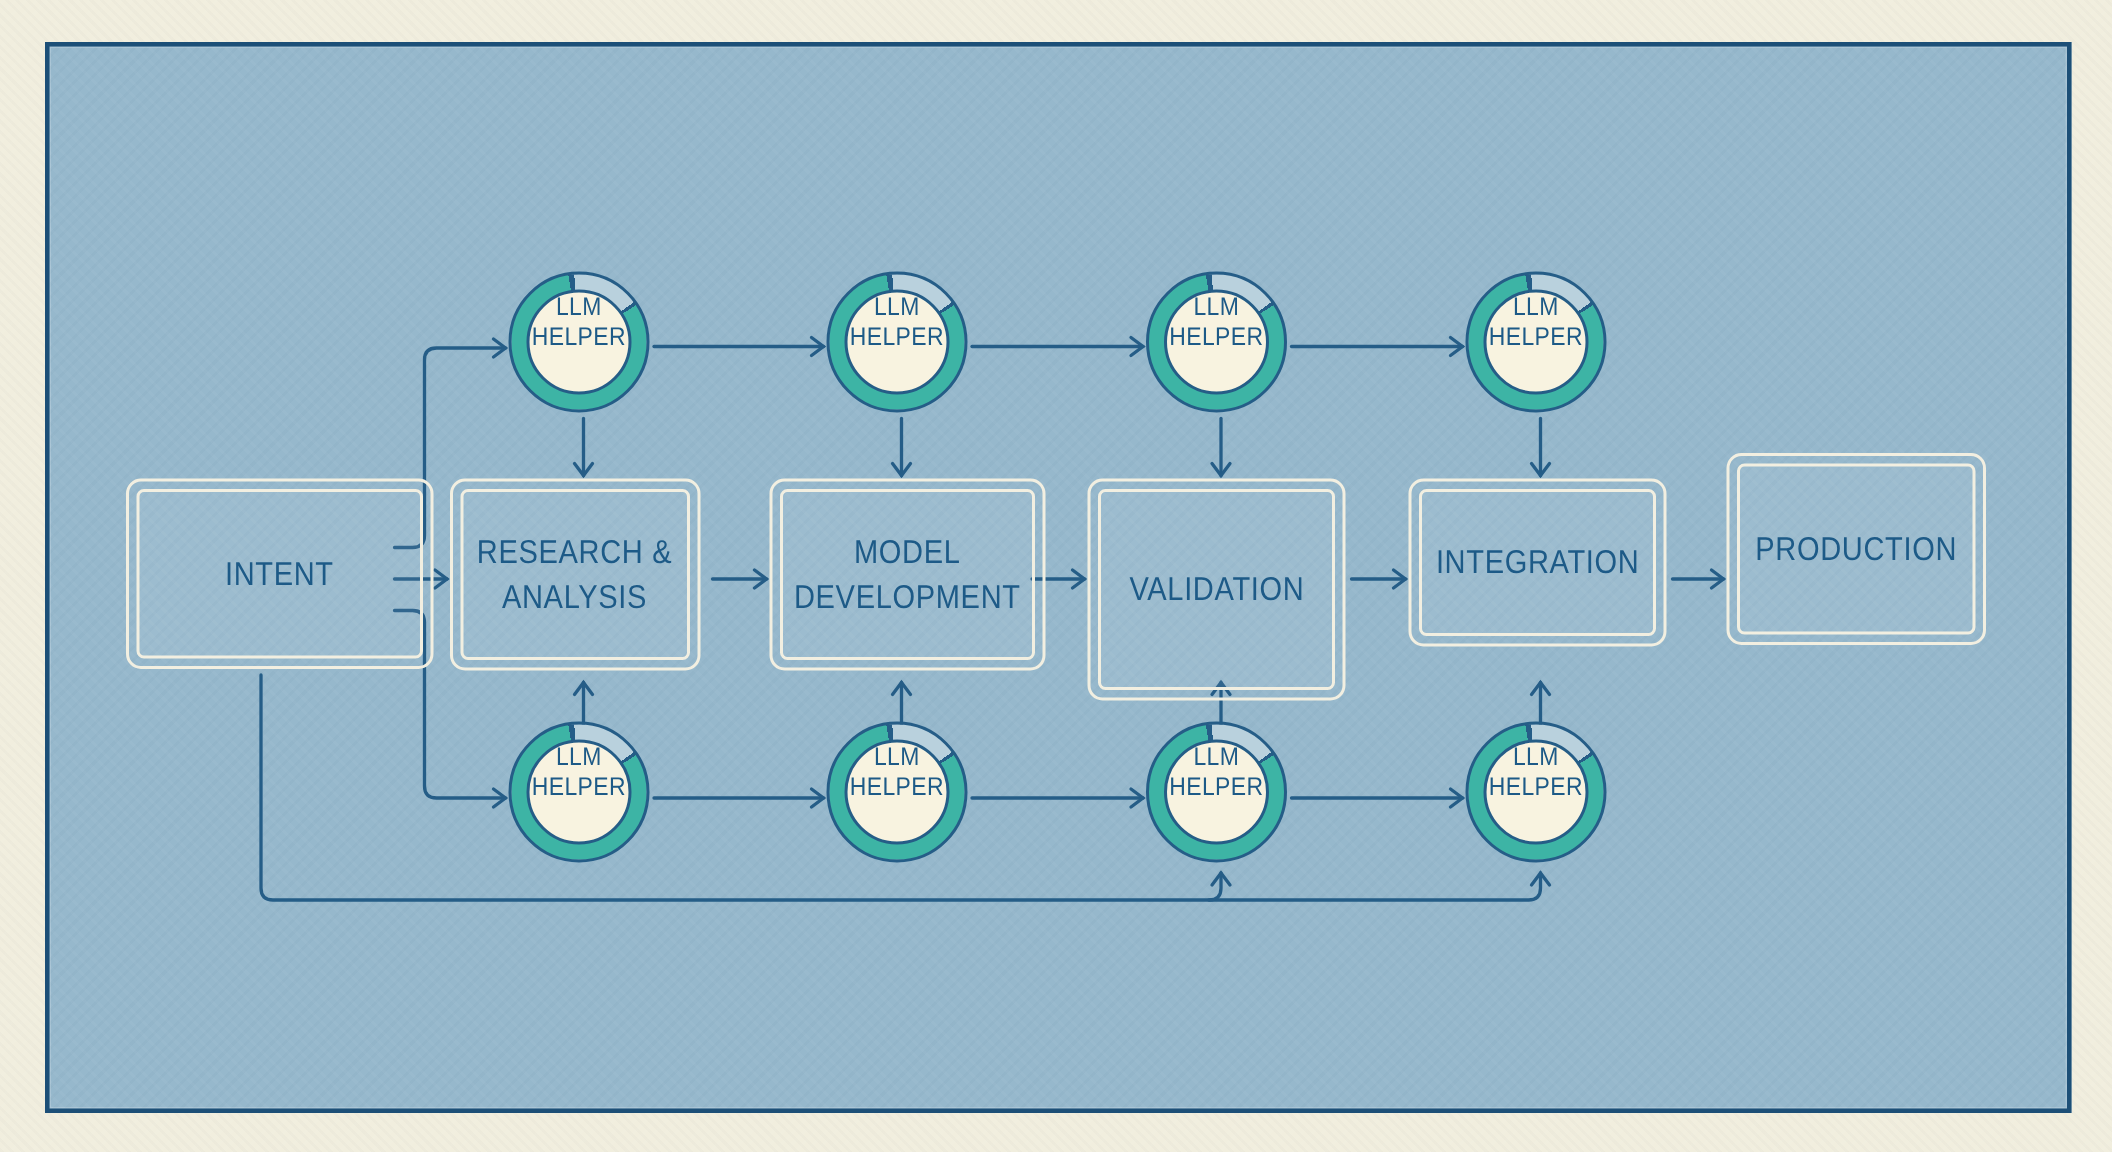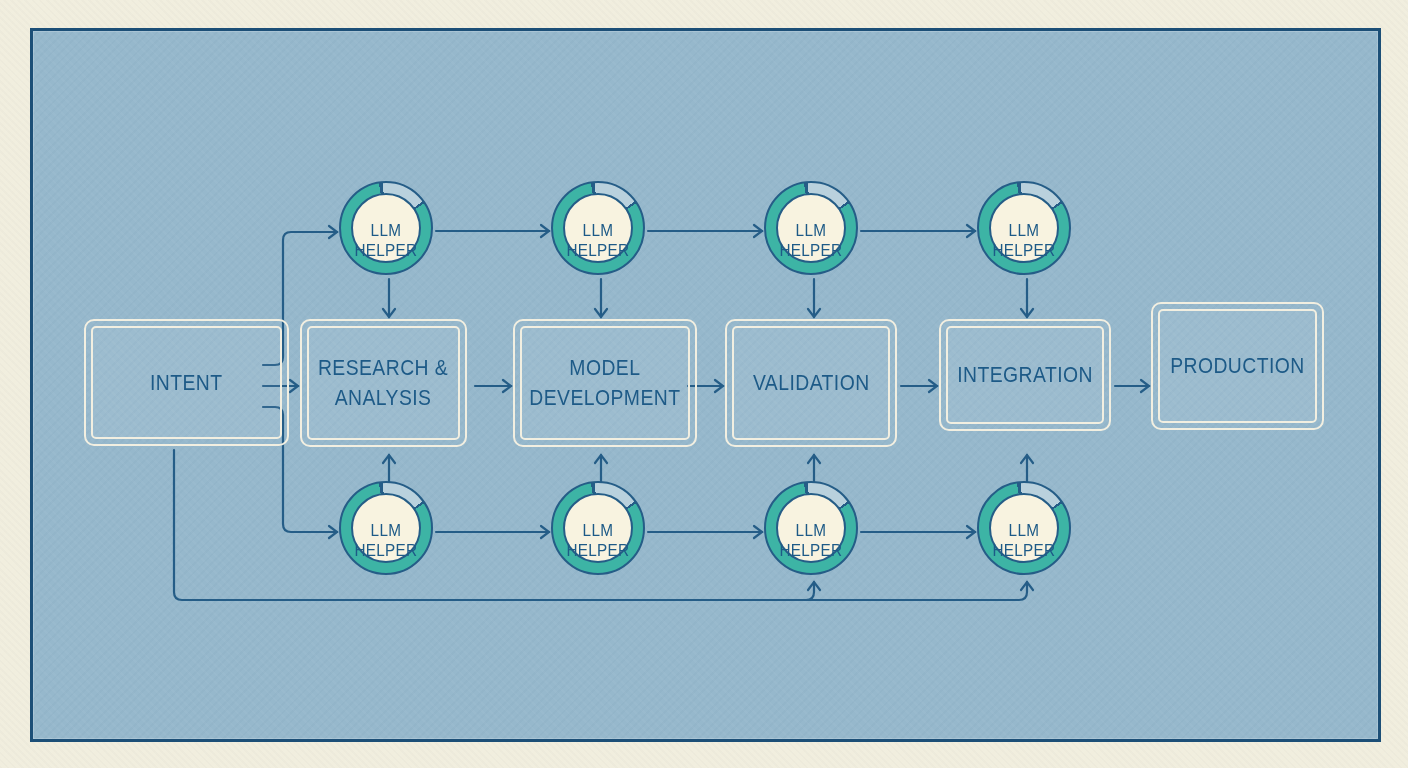--- a/index.html
+++ b/index.html
@@ -76,21 +76,21 @@
       var(--ring-segment) 2deg 60deg,
       var(--line) 60deg 63deg,
       var(--ring-teal) 63deg 357deg,
       var(--line) 357deg 360deg);
   }
   .helper-inner{
     position:absolute; inset:10px;
     border-radius:50%;
     border:2.5px solid var(--line);
     background:var(--circle-fill);
-    display:flex; align-items:flex-end; justify-content:center;
+    display:flex; align-items:flex-start; justify-content:center;
   }
   .helper-label{
     color:var(--text);
     font-size:17px;
     line-height:1.18;
     letter-spacing:0.3px;
     text-align:center;
     white-space:pre-line;
     transform:scaleX(0.9);
     font-weight:500;
@@ -151,21 +151,21 @@
     <span class="stage-label">RESEARCH &amp;
 ANALYSIS</span>
   </div>
 </div>
 <div class="stage" style="left:513px;top:319px;width:184px;height:128px">
   <div class="stage-inner">
     <span class="stage-label">MODEL
 DEVELOPMENT</span>
   </div>
 </div>
-<div class="stage" style="left:725px;top:319px;width:172px;height:128px">
+<div class="stage" style="left:725px;top:319px;width:172px;height:148px">
   <div class="stage-inner">
     <span class="stage-label">VALIDATION</span>
   </div>
 </div>
 <div class="stage" style="left:939px;top:319px;width:172px;height:112px">
   <div class="stage-inner">
     <span class="stage-label">INTEGRATION</span>
   </div>
 </div>
 <div class="stage" style="left:1151px;top:302px;width:173px;height:128px">

